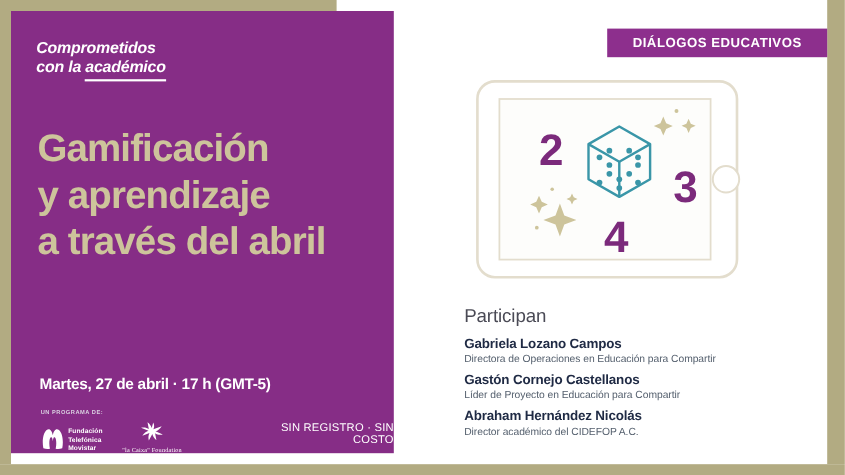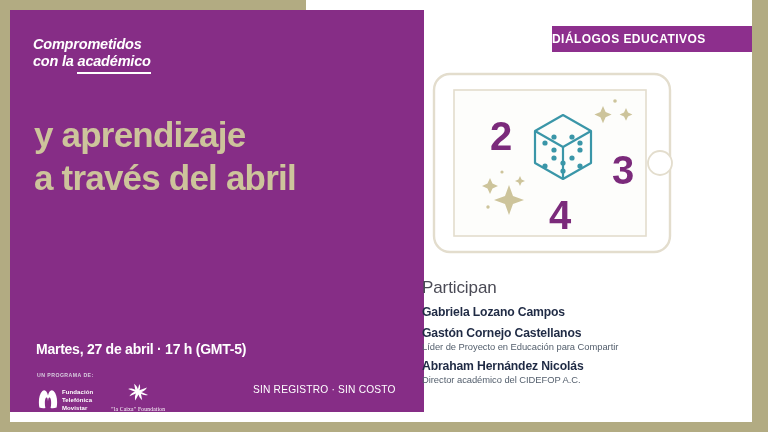--- a/index.html
+++ b/index.html
@@ -44,21 +44,21 @@
     position: absolute;
     right: 0; top: 0;
     width: 16px; height: 422px;
     background: #b2ab82;
   }
 
   
   .purple-panel {
     position: absolute;
     left: 10px; top: 10px;
-    width: 414px; height: 402px;
+    width: 348px; height: 402px;
     background: #862d86;
   }
 
   .brand-lockup {
     position: absolute;
     left: 23px; top: 26px;
     color: #ffffff;
     font-size: 14.5px;
     font-style: italic;
     font-weight: bold;
@@ -148,20 +148,21 @@
   }
 
   
   .series-banner {
     position: absolute;
     left: 552px; top: 26px;
     width: 200px; height: 26px;
     background: #8d2f8d;
     display: flex;
     align-items: center;
+    justify-content: center;
   }
   .series-banner span {
     color: #ffffff;
     font-size: 12px;
     font-weight: bold;
     letter-spacing: 0.45px;
   }
 
   
   .tablet-illustration {
@@ -208,20 +209,21 @@
 
   <div class="purple-panel">
 
     <div class="brand-lockup">
       <div>Comprometidos</div>
       <div>con la académico</div>
       <div class="rule"></div>
     </div>
 
     <div class="poster-title">
+      <div>Gamificación</div>
       <div>y aprendizaje</div>
       <div>a través del abril</div>
     </div>
 
     <div class="event-datetime">Martes, 27 de abril · 17 h (GMT-5)</div>
 
     <div class="sponsors">
       <div class="sponsors-kicker">UN PROGRAMA DE:</div>
       <div class="sponsor-row">
 
@@ -307,20 +309,21 @@
         <circle cx="183" cy="29" r="1.8"></circle>
       </g>
     </svg>
   </div>
 
   <div class="speakers">
     <div class="speakers-heading">Participan</div>
 
     <div>
       <div class="speaker-name">Gabriela Lozano Campos</div>
+      <div class="speaker-role">Directora de Operaciones en Educación para Compartir</div>
     </div>
 
     <div>
       <div class="speaker-name">Gastón Cornejo Castellanos</div>
       <div class="speaker-role">Líder de Proyecto en Educación para Compartir</div>
     </div>
 
     <div>
       <div class="speaker-name">Abraham Hernández Nicolás</div>
       <div class="speaker-role">Director académico del CIDEFOP A.C.</div>

